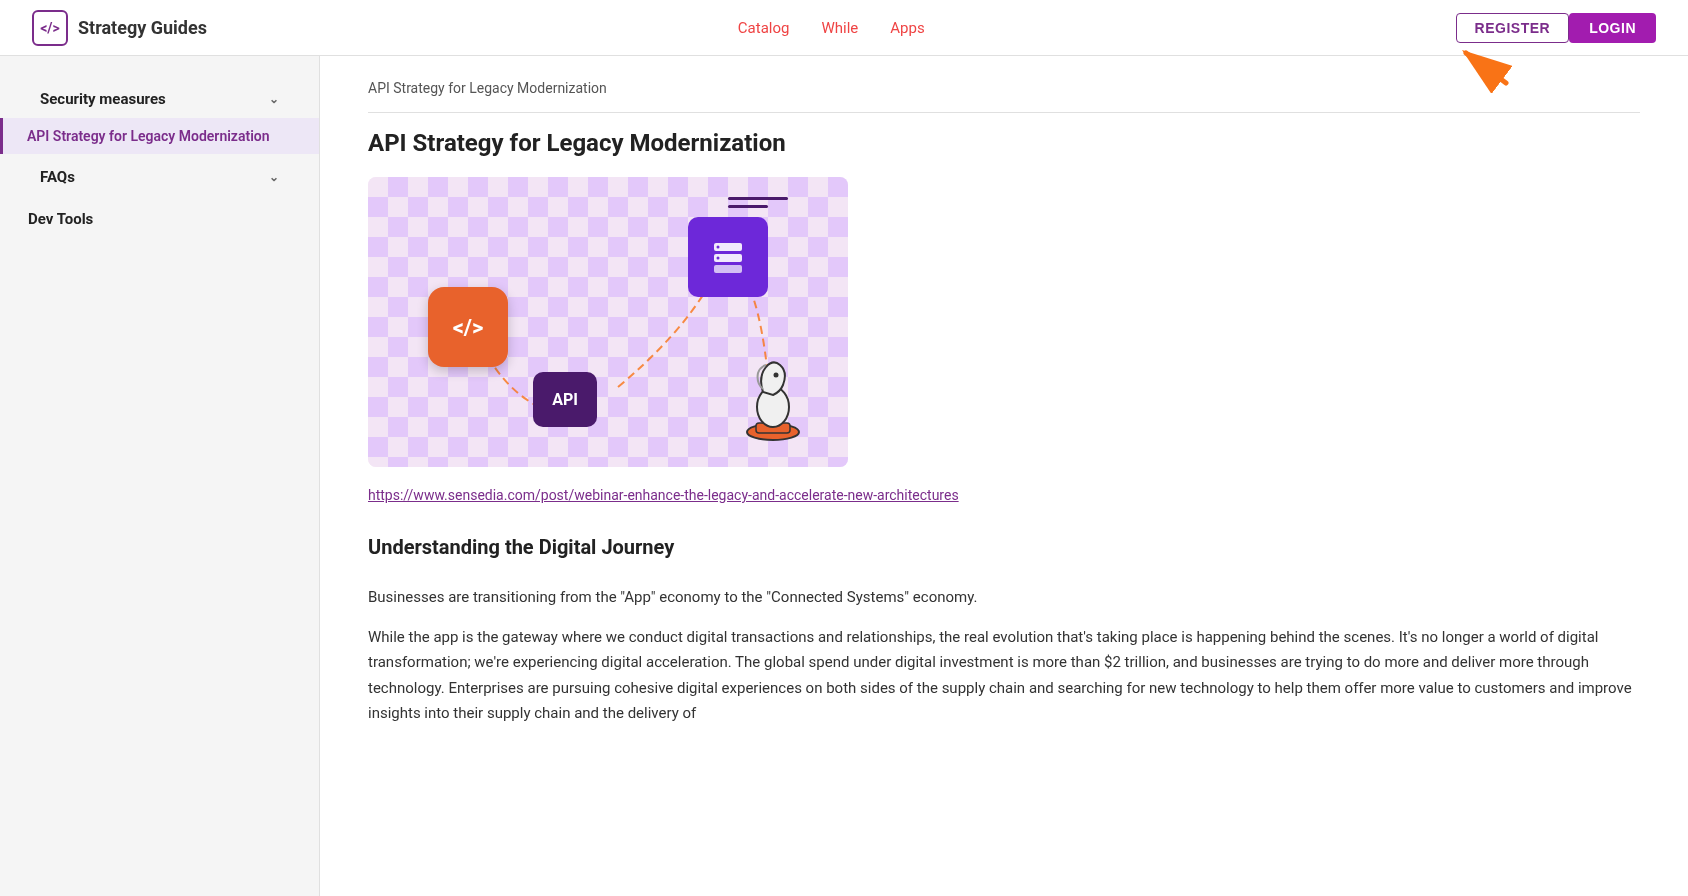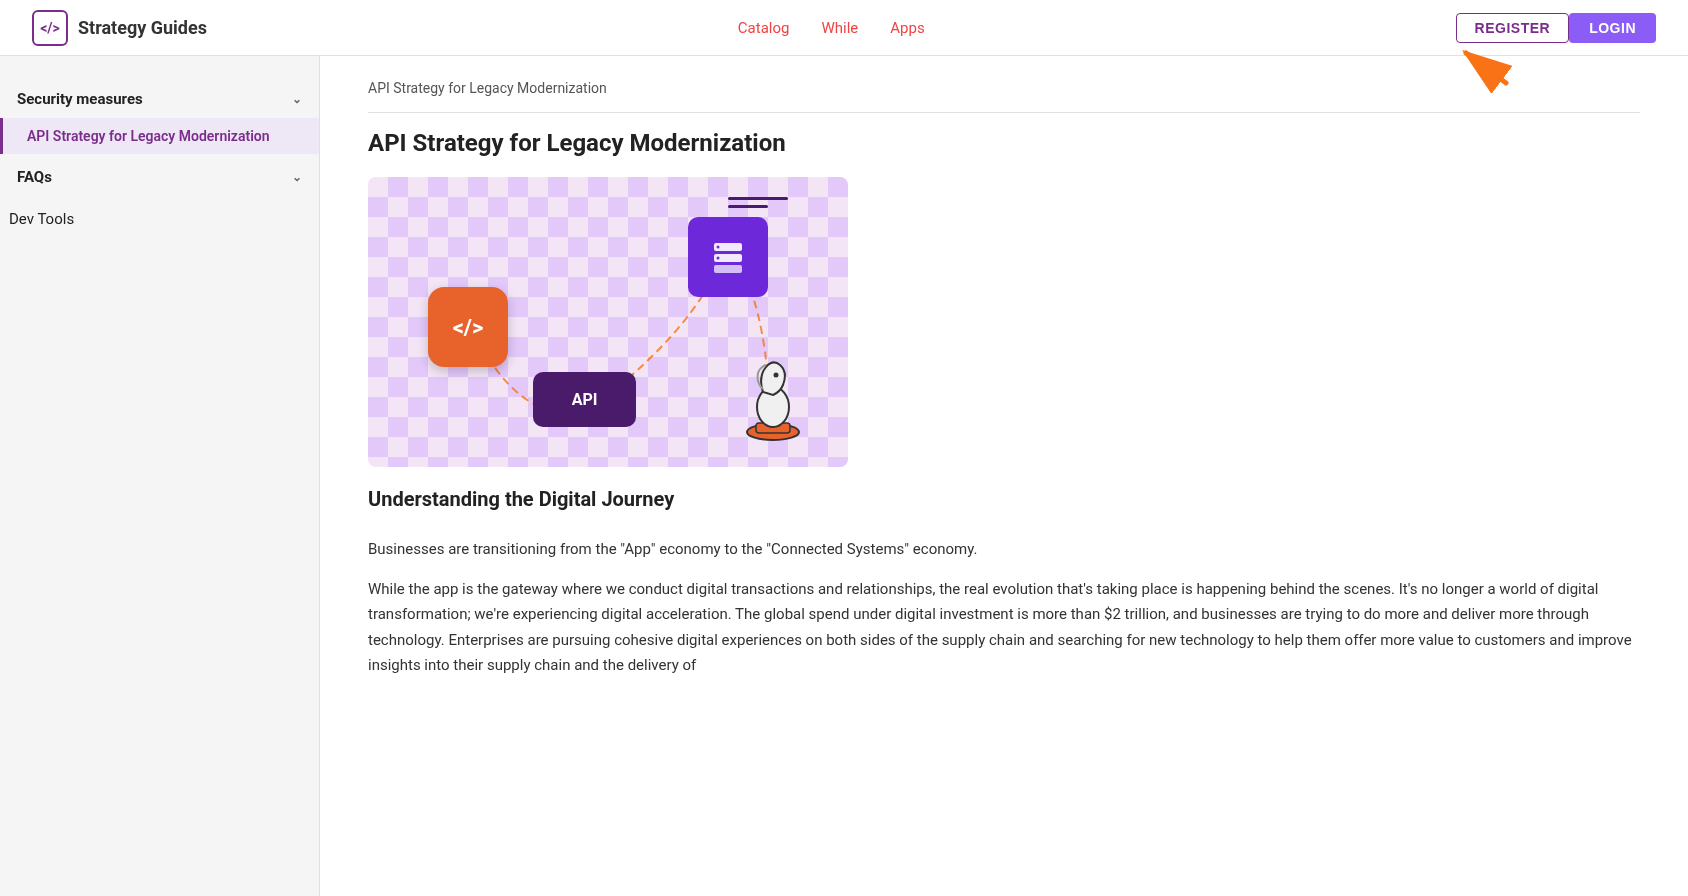--- a/index.html
+++ b/index.html
@@ -64,21 +64,21 @@
       color: #7b2d8b;
       background: transparent;
       padding: 6px 18px;
       border-radius: 4px;
       cursor: pointer;
       font-size: 14px;
       font-weight: 600;
       letter-spacing: 0.5px;
     }
     .btn-login {
-      background: #8b5cf6;
+      background: #a21caf;
       color: #fff;
       border: none;
       padding: 7px 20px;
       border-radius: 4px;
       cursor: pointer;
       font-size: 14px;
       font-weight: 600;
       letter-spacing: 0.5px;
       text-align: right;
     }
@@ -105,21 +105,21 @@
       padding: 24px 0;
       border-right: 1px solid #e0e0e0;
     }
     .sidebar-section {
       margin-bottom: 4px;
     }
     .sidebar-section-header {
       display: flex;
       align-items: center;
       justify-content: space-between;
-      padding: 10px 17px;
+      padding: 10px 40px;
       cursor: pointer;
       font-weight: 700;
       font-size: 15px;
       color: #222;
     }
     .chevron {
       font-size: 12px;
       color: #666;
     }
     .sidebar-item {
@@ -128,23 +128,23 @@
       cursor: pointer;
       color: #222;
     }
     .sidebar-item.active {
       background: #ede7f6;
       color: #7b2d8b;
       font-weight: 600;
       border-left: 3px solid #7b2d8b;
     }
     .sidebar-top-item {
-      padding: 10px 9px;
+      padding: 10px 28px;
       font-size: 15px;
-      font-weight: 400;
+      font-weight: 700;
       cursor: pointer;
       color: #222;
     }
 
     
     .main {
       flex: 1;
       background: #fff;
       padding: 24px 48px;
       overflow-y: auto;
@@ -204,21 +204,21 @@
       color: #fff;
       font-size: 22px;
       font-weight: bold;
       z-index: 2;
       box-shadow: 0 4px 12px rgba(0,0,0,0.2);
     }
     .img-api-box {
       position: absolute;
       left: 165px;
       bottom: 40px;
-      width: 103px;
+      width: 64px;
       height: 55px;
       background: #4a1a6b;
       border-radius: 10px;
       display: flex;
       align-items: center;
       justify-content: center;
       color: #fff;
       font-size: 16px;
       font-weight: bold;
       z-index: 2;
@@ -409,20 +409,21 @@
 
           <path d="M25,45 Q20,30 28,20 Q35,12 42,18 Q50,25 45,38 Q42,45 35,48 Z" fill="#f0f0f0" stroke="#333" stroke-width="2"></path>
 
           <circle cx="38" cy="28" r="2.5" fill="#333"></circle>
 
           <path d="M25,42 Q18,36 20,26 Q22,20 28,18" stroke="#999" stroke-width="2" fill="none"></path>
         </svg>
       </div>
     </div>
 
+    <a class="article-link" href="#">https://www.sensedia.com/post/webinar-enhance-the-legacy-and-accelerate-new-architectures</a>
 
     <h2 class="section-title">Understanding the Digital Journey</h2>
     <p class="paragraph">Businesses are transitioning from the "App" economy to the "Connected Systems" economy.</p>
     <p class="paragraph">While the app is the gateway where we conduct digital transactions and relationships, the real evolution that's taking place is happening behind the scenes. It's no longer a world of digital transformation; we're experiencing digital acceleration. The global spend under digital investment is more than $2 trillion, and businesses are trying to do more and deliver more through technology. Enterprises are pursuing cohesive digital experiences on both sides of the supply chain and searching for new technology to help them offer more value to customers and improve insights into their supply chain and the delivery of</p>
 
   </main>
 
 </div>
 
 </body></html>

